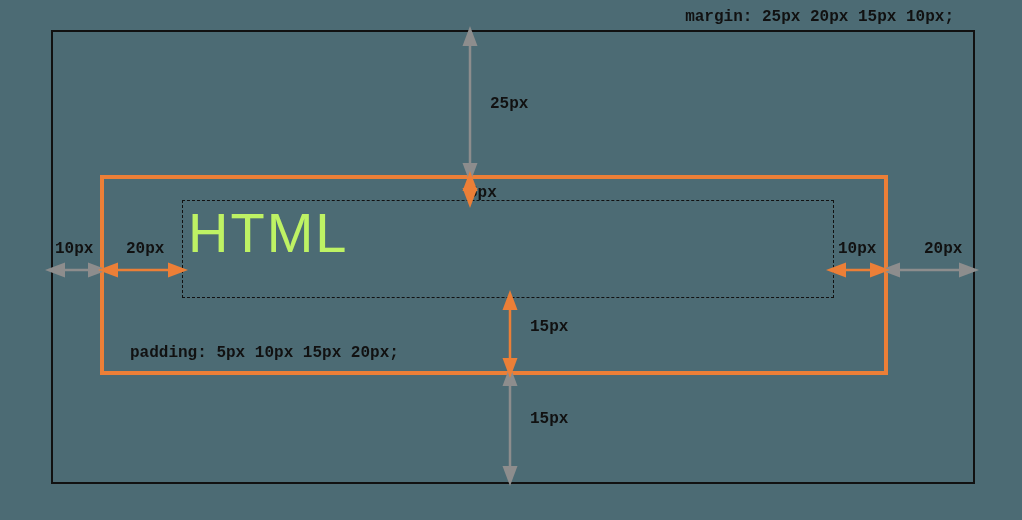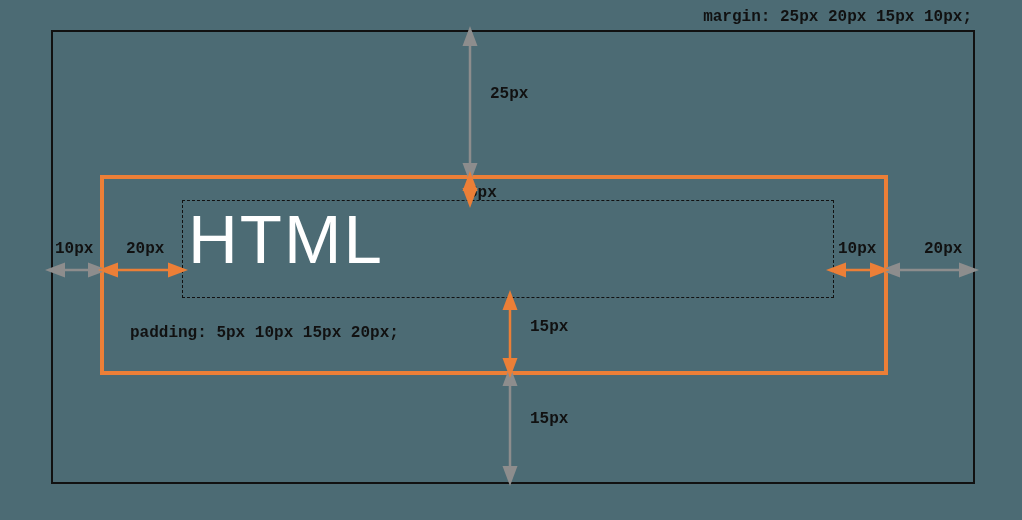--- a/index.html
+++ b/index.html
@@ -1,34 +1,34 @@
 <!DOCTYPE html>
 <html><head>
 <meta charset="utf-8">
 <style>
   html,body{margin:0;padding:0;width:1022px;height:520px;background:#4c6b74;font-family:"Courier New",monospace;overflow:hidden}
   .outer{position:absolute;left:51px;top:30px;width:920px;height:450px;border:2px solid #111}
   .inner{position:absolute;left:100px;top:175px;width:780px;height:192px;border:4px solid #ec7f37}
   .content{position:absolute;left:182px;top:200px;width:650px;height:96px;border:1px dashed #111}
-  .bigtxt{position:absolute;left:188px;top:200px;font-family:"Helvetica Neue",Arial,sans-serif;font-weight:200;font-size:69px;letter-spacing:2px;color:#ffffff}
+  .bigtxt{position:absolute;left:188px;top:200px;font-family:"Helvetica Neue",Arial,sans-serif;font-weight:200;font-size:56px;letter-spacing:2px;color:#bef264}
   .lbl{position:absolute;font-size:16px;font-weight:bold;color:#111;white-space:nowrap}
   svg.arrow{position:absolute;overflow:visible}
 </style>
 </head>
 <body>
 
 <div class="outer"></div>
 <div class="inner"></div>
 <div class="content"></div>
 <div class="bigtxt">HTML</div>
 
-<div class="lbl" style="right:50px;top:8px">margin: 25px 20px 15px 10px;</div>
-<div class="lbl" style="left:130px;top:324px">padding: 5px 10px 15px 20px;</div>
+<div class="lbl" style="right:68px;top:8px">margin: 25px 20px 15px 10px;</div>
+<div class="lbl" style="left:130px;top:344px">padding: 5px 10px 15px 20px;</div>
 
-<div class="lbl" style="left:490px;top:85px">25px</div>
+<div class="lbl" style="left:490px;top:95px">25px</div>
 <div class="lbl" style="left:55px;top:240px">10px</div>
 <div class="lbl" style="left:924px;top:240px">20px</div>
 <div class="lbl" style="left:530px;top:410px">15px</div>
 <div class="lbl" style="left:468px;top:184px">5px</div>
 <div class="lbl" style="left:126px;top:240px">20px</div>
 <div class="lbl" style="left:838px;top:240px">10px</div>
 <div class="lbl" style="left:530px;top:318px">15px</div>
 
 <svg class="arrow" width="1022" height="520">
   <defs>

